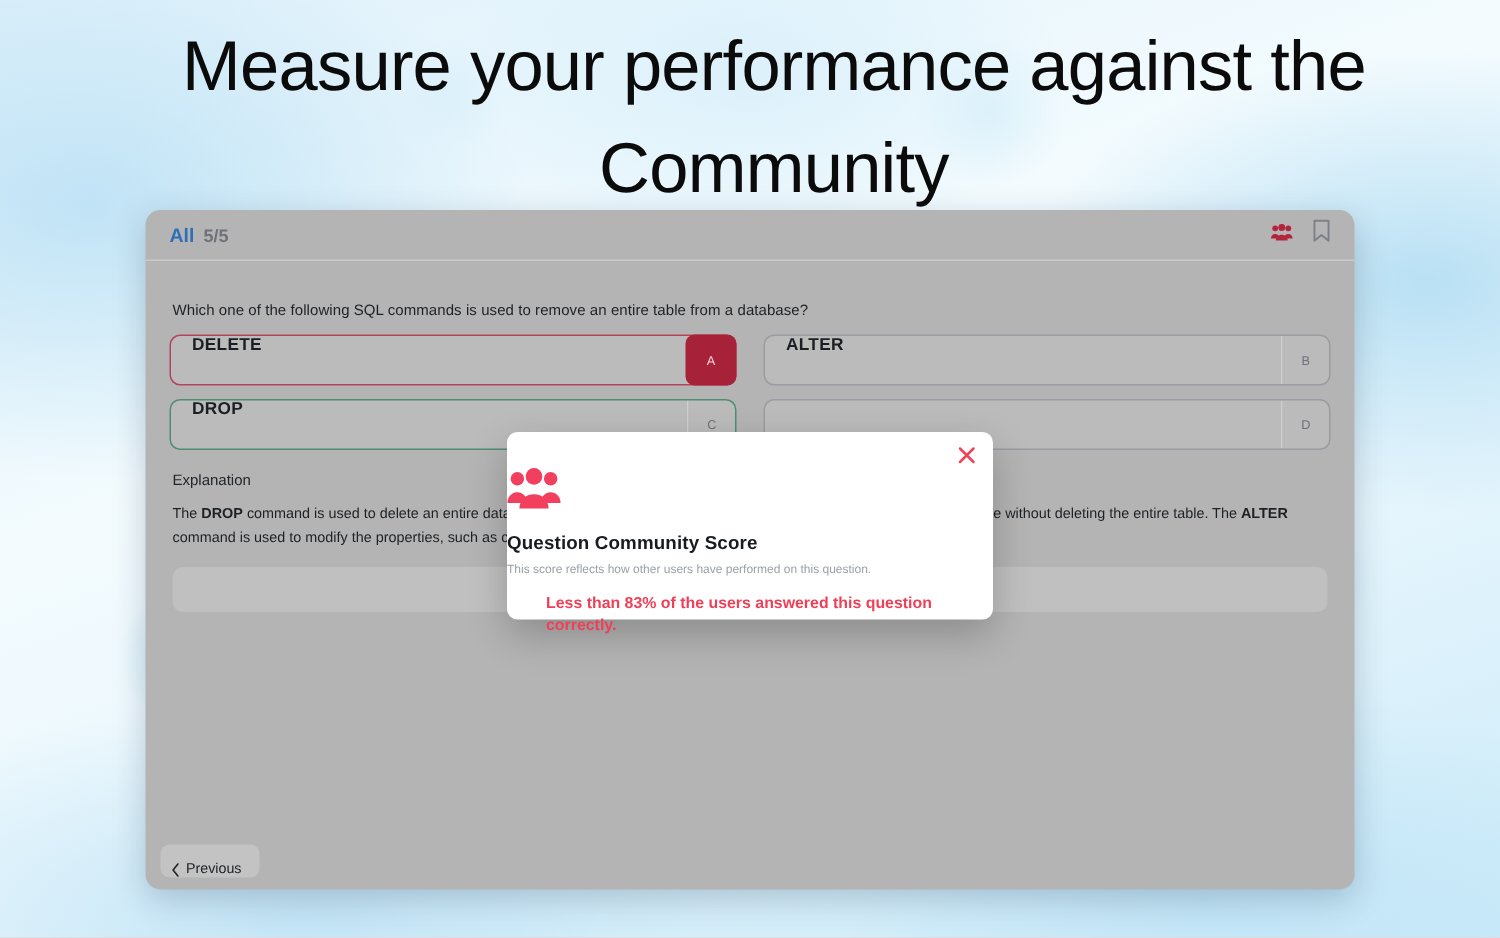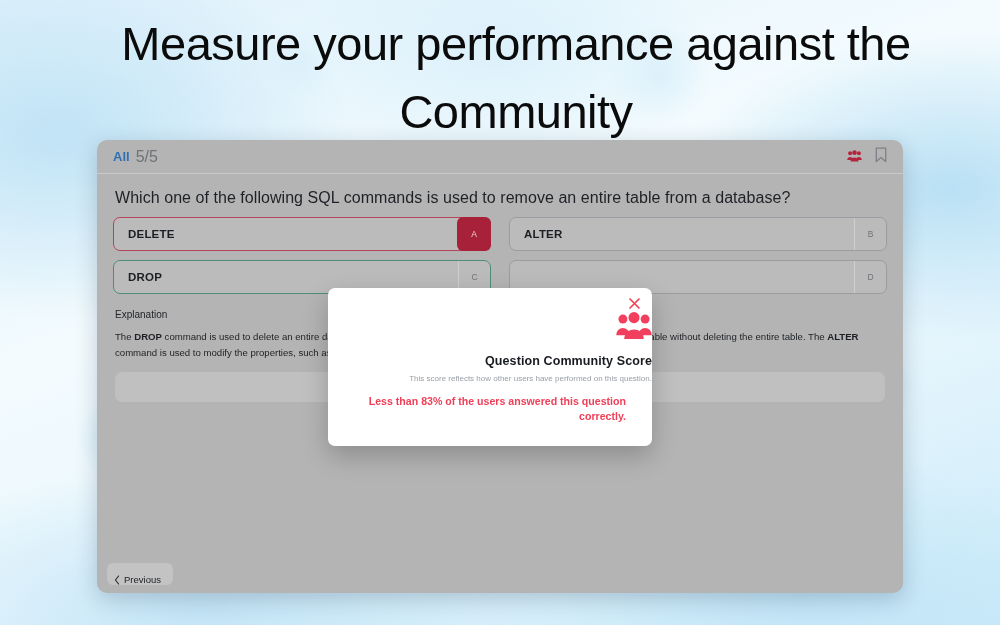--- a/index.html
+++ b/index.html
@@ -101,50 +101,49 @@
     border-bottom: 1px solid rgba(255,255,255,0.30);
   }
   .sub-bar .all {
     color: #2f6fb5;
     font-size: 13px;
     font-weight: 700;
     margin-right: 6px;
   }
   .sub-bar .count {
     color: #6f7278;
-    font-size: 16px;
-    font-weight: 400;
+    font-size: 12px;
+    font-weight: 700;
     text-align: right;
   }
   .sub-bar .spacer { flex: 1; }
   .sub-icons { display: flex; align-items: center; gap: 13px; }
 
   
   .app-body { padding: 12px 16px 0 16px; position: relative; }
 
   .question {
-    font-size: 16px;
+    font-size: 10px;
     color: #1e2125;
-    margin: 3px 0 10px 2px;
+    margin: 16px 0 10px 2px;
     letter-spacing: 0.05px;
   }
 
   .options {
     display: grid;
     grid-template-columns: 1fr 1fr;
     gap: 9px 18px;
   }
   .option {
     position: relative;
     height: 34px;
     background: rgba(255,255,255,0.10);
     border: 1px solid #9a9ca1;
     border-radius: 7px;
     display: flex;
-    align-items: center;
     padding-left: 14px;
   }
   .option.wrong   { border-color: #b4445a; }
   .option.correct { border-color: #4f8e73; }
 
   .option .label {
     font-size: 11.5px;
     font-weight: 700;
     color: #1b1e22;
     letter-spacing: 0.2px;
@@ -199,29 +198,29 @@
     border-radius: 6px;
     background: rgba(255,255,255,0.20);
     display: flex; align-items: flex-end; gap: 4px;
     font-size: 9.5px;
     color: #212428;
   }
 
   
   .modal {
     position: absolute;
-    left: 328px;
+    left: 338px;
     top: 288px;
     width: 324px;
-    height: 158px;
+    height: 125px;
     background: #ffffff;
     border-radius: 7px;
     box-shadow: 0 10px 26px rgba(0,0,0,0.22);
     z-index: 5;
-    text-align: right;
+    text-align: left;
   }
   .modal .close {
     position: absolute;
     top: 9px; right: 11px;
     font-size: 13px;
     line-height: 1;
     color: #ef4458;
     font-weight: 400;
   }
   .modal .m-icon { margin-top: 24px; }

